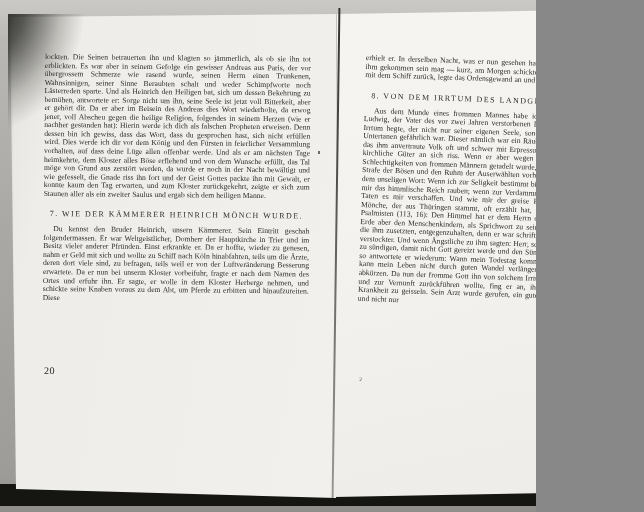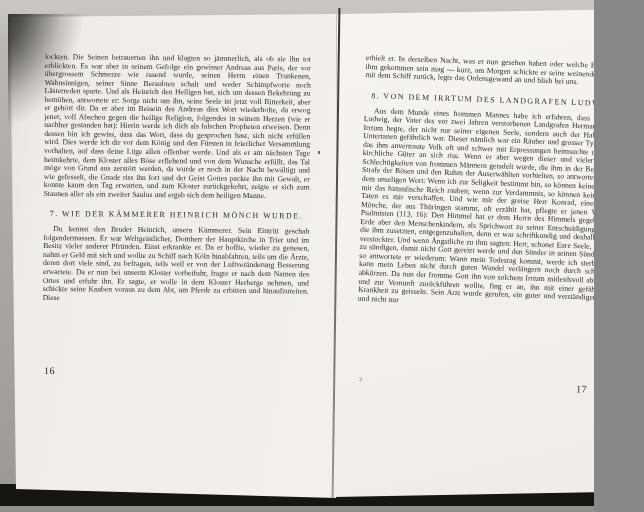--- a/index.html
+++ b/index.html
@@ -1,18 +1,18 @@
 <!DOCTYPE html>
 <html><head>
 <meta charset="utf-8">
 <style>
   html,body{margin:0;padding:0;background:#888;}
   .scene{
     position:relative;
-    width:594px;height:512px;
+    width:536px;height:512px;
     overflow:hidden;
     background:linear-gradient(180deg,#cbcac7 0px,#b9b8b5 40px,#aaa9a6 220px,#9d9c99 470px,#949390 512px);
     font-family:"Liberation Serif","DejaVu Serif",serif;
   }
   
   .bottom-black{position:absolute;left:0;top:484px;width:644px;height:22px;background:#151512;}
   .bottom-gray{position:absolute;left:0;top:506px;width:644px;height:6px;background:#908f8c;}
   
   .edge-sliver{position:absolute;left:590px;top:0;width:54px;height:512px;background:#a3a29b;
     clip-path:polygon(89% 0,100% 0,100% 96%,11% 96%);}
@@ -71,21 +71,21 @@
 
   <div class="edge-black"></div>
   <div class="gutter"></div>
   <div class="corner-shadow"></div>
   <div class="speck"></div>
 
   <div class="textblock text-left">
     <p class="para">lockten. Die Seinen betrauerten ihn und klagten so jämmerlich, als ob sie ihn tot erblickten. Es war aber in seinem Gefolge ein gewisser Andreas aus Paris, der vor übergrossem Schmerze wie rasend wurde, seinen Herrn einen Trunkenen, Wahnsinnigen, seiner Sinne Beraubten schalt und weder Schimpfworte noch Lästerreden sparte. Und als Heinrich den Heiligen bat, sich um dessen Bekehrung zu bemühen, antwortete er: Sorge nicht um ihn, seine Seele ist jetzt voll Bitterkeit, aber er gehört dir. Da er aber im Beisein des Andreas dies Wort wiederholte, da erwog jener, voll Abscheu gegen die heilige Religion, folgendes in seinem Herzen (wie er nachher gestanden hat): Hierin werde ich dich als falschen Propheten erweisen. Denn dessen bin ich gewiss, dass das Wort, dass du gesprochen hast, sich nicht erfüllen wird. Dies werde ich dir vor dem König und den Fürsten in feierlicher Versammlung vorhalten, auf dass deine Lüge allen offenbar werde. Und als er am nächsten Tage heimkehrte, dem Kloster alles Böse erflehend und von dem Wunsche erfüllt, das Tal möge von Grund aus zerstört werden, da wurde er noch in der Nacht bewältigt und wie gefesselt, die Gnade riss ihn fort und der Geist Gottes packte ihn mit Gewalt, er konnte kaum den Tag erwarten, und zum Kloster zurückgekehrt, zeigte er sich zum Staunen aller als ein zweiter Saulus und ergab sich dem heiligen Manne.</p>
     <h2 class="section-heading">7. WIE DER KÄMMERER HEINRICH MÖNCH WURDE.</h2>
     <p class="para indent">Du kennst den Bruder Heinrich, unsern Kämmerer. Sein Eintritt geschah folgendermassen. Er war Weltgeistlicher, Domherr der Hauptkirche in Trier und im Besitz vieler anderer Pfründen. Einst erkrankte er. Da er hoffte, wieder zu genesen, nahm er Geld mit sich und wollte zu Schiff nach Köln hinabfahren, teils um die Ärzte, deren dort viele sind, zu befragen, teils weil er von der Luftveränderung Besserung erwartete. Da er nun bei unserm Kloster vorbeifuhr, fragte er nach dem Namen des Ortes und erfuhr ihn. Er sagte, er wolle in dem Kloster Herberge nehmen, und schickte seine Knaben voraus zu dem Abt, um Pferde zu erbitten und hinaufzureiten. Diese</p>
-    <div class="page-number page-number-left">16</div>
+    <div class="page-number page-number-left">20</div>
   </div>
 
   <div class="textblock text-right">
     <p class="para">erhielt er. In derselben Nacht, was er nun gesehen haben oder welche Eingebung ihm gekommen sein mag — kurz, am Morgen schickte er seine weinenden Diener mit dem Schiff zurück, legte das Ordensgewand an und blieb bei uns.</p>
     <h2 class="section-heading">8. VON DEM IRRTUM DES LANDGRAFEN LUDWIG.</h2>
     <p class="para indent">Aus dem Munde eines frommen Mannes habe ich erfahren, dass Landgraf Ludwig, der Vater des vor zwei Jahren verstorbenen Landgrafen Hermann, einen Irrtum hegte, der nicht nur seiner eigenen Seele, sondern auch der Habe seiner Untertanen gefährlich war. Dieser nämlich war ein Räuber und grosser Tyrann, der das ihm anvertraute Volk oft und schwer mit Erpressungen heimsuchte und viele kirchliche Güter an sich riss. Wenn er aber wegen dieser und vieler anderer Schlechtigkeiten von frommen Männern getadelt wurde, die ihm in der Beichte die Strafe der Bösen und den Ruhm der Auserwählten vorhielten, so antwortete er mit dem unseligen Wort: Wenn ich zur Seligkeit bestimmt bin, so können keine Sünden mir das himmlische Reich rauben; wenn zur Verdammnis, so können keine guten Taten es mir verschaffen. Und wie mir der greise Herr Konrad, einer unsrer Mönche, der aus Thüringen stammt, oft erzählt hat, pflegte er jenen Vers des Psalmisten (113, 16): Den Himmel hat er dem Herrn des Himmels gegeben, die Erde aber den Menschenkindern, als Sprichwort zu seiner Entschuldigung denen, die ihm zusetzten, entgegenzuhalten, denn er war schriftkundig und deshalb um so verstockter. Und wenn Ängstliche zu ihm sagten: Herr, schonet Eure Seele, hört auf zu sündigen, damit nicht Gott gereizt werde und den Sünder in seinen Sünden töte, so antwortete er wiederum: Wann mein Todestag kommt, werde ich sterben, ich kann mein Leben nicht durch guten Wandel verlängern noch durch schlechten abkürzen. Da nun der fromme Gott ihn von solchem Irrtum mitleidsvoll abbringen und zur Vernunft zurückführen wollte, fing er an, ihn mit einer gefährlichen Krankheit zu geisseln. Sein Arzt wurde gerufen, ein guter und verständiger Mann und nicht nur</p>
     <div class="sig-mark">2</div>
     <div class="page-number page-number-right">17</div>
   </div>
 

